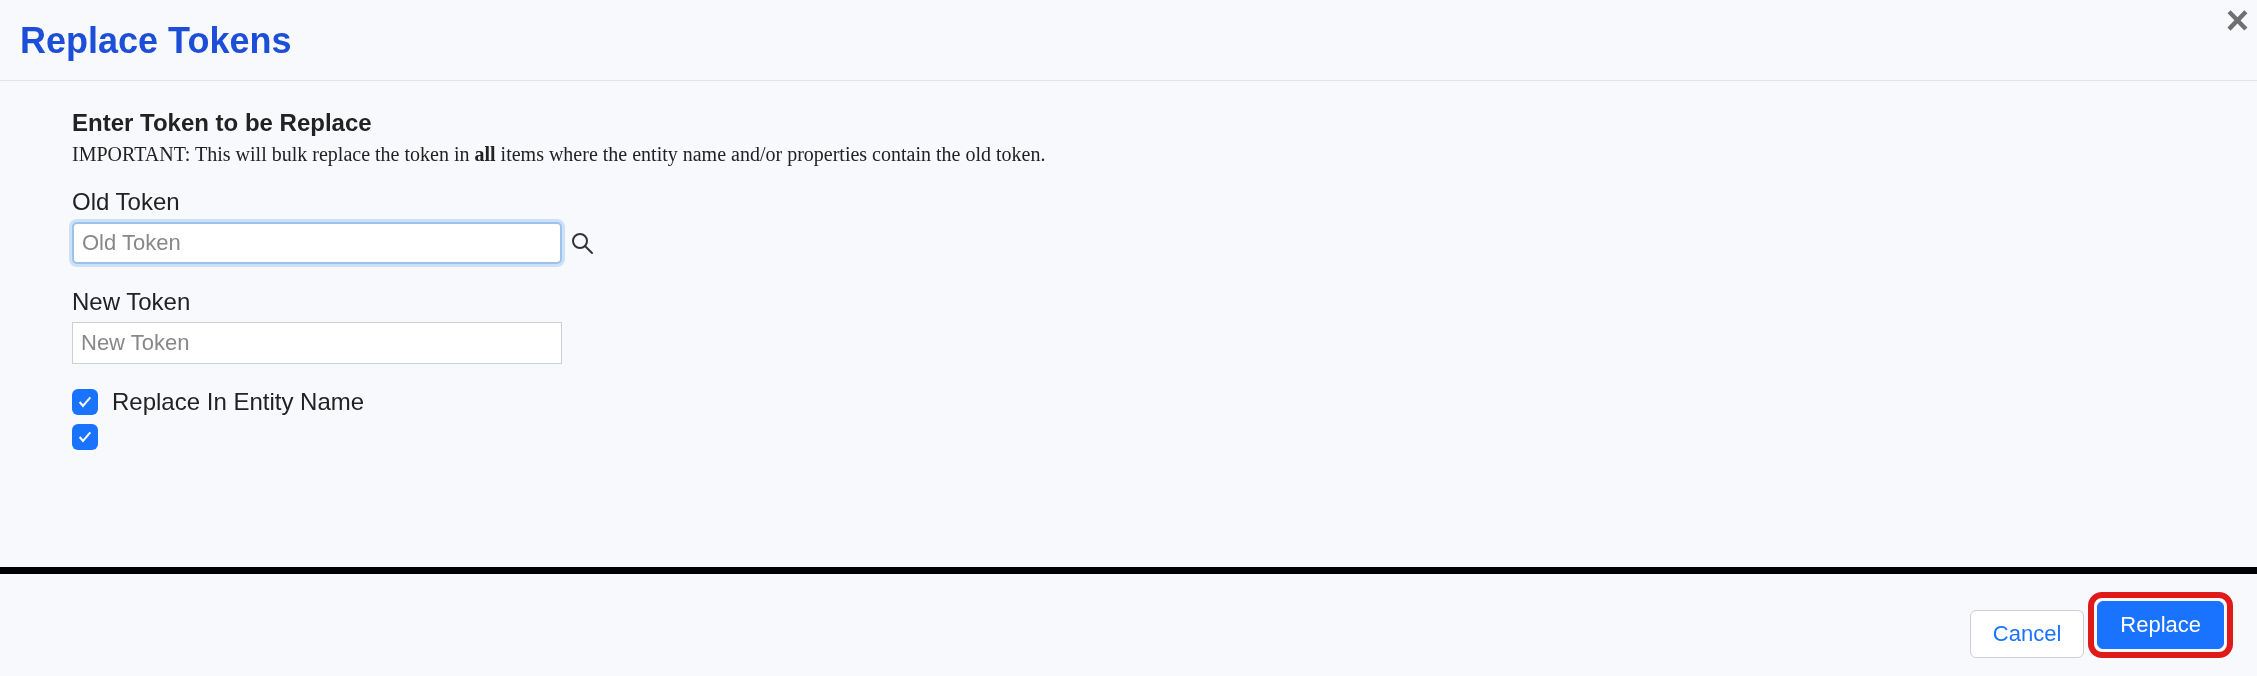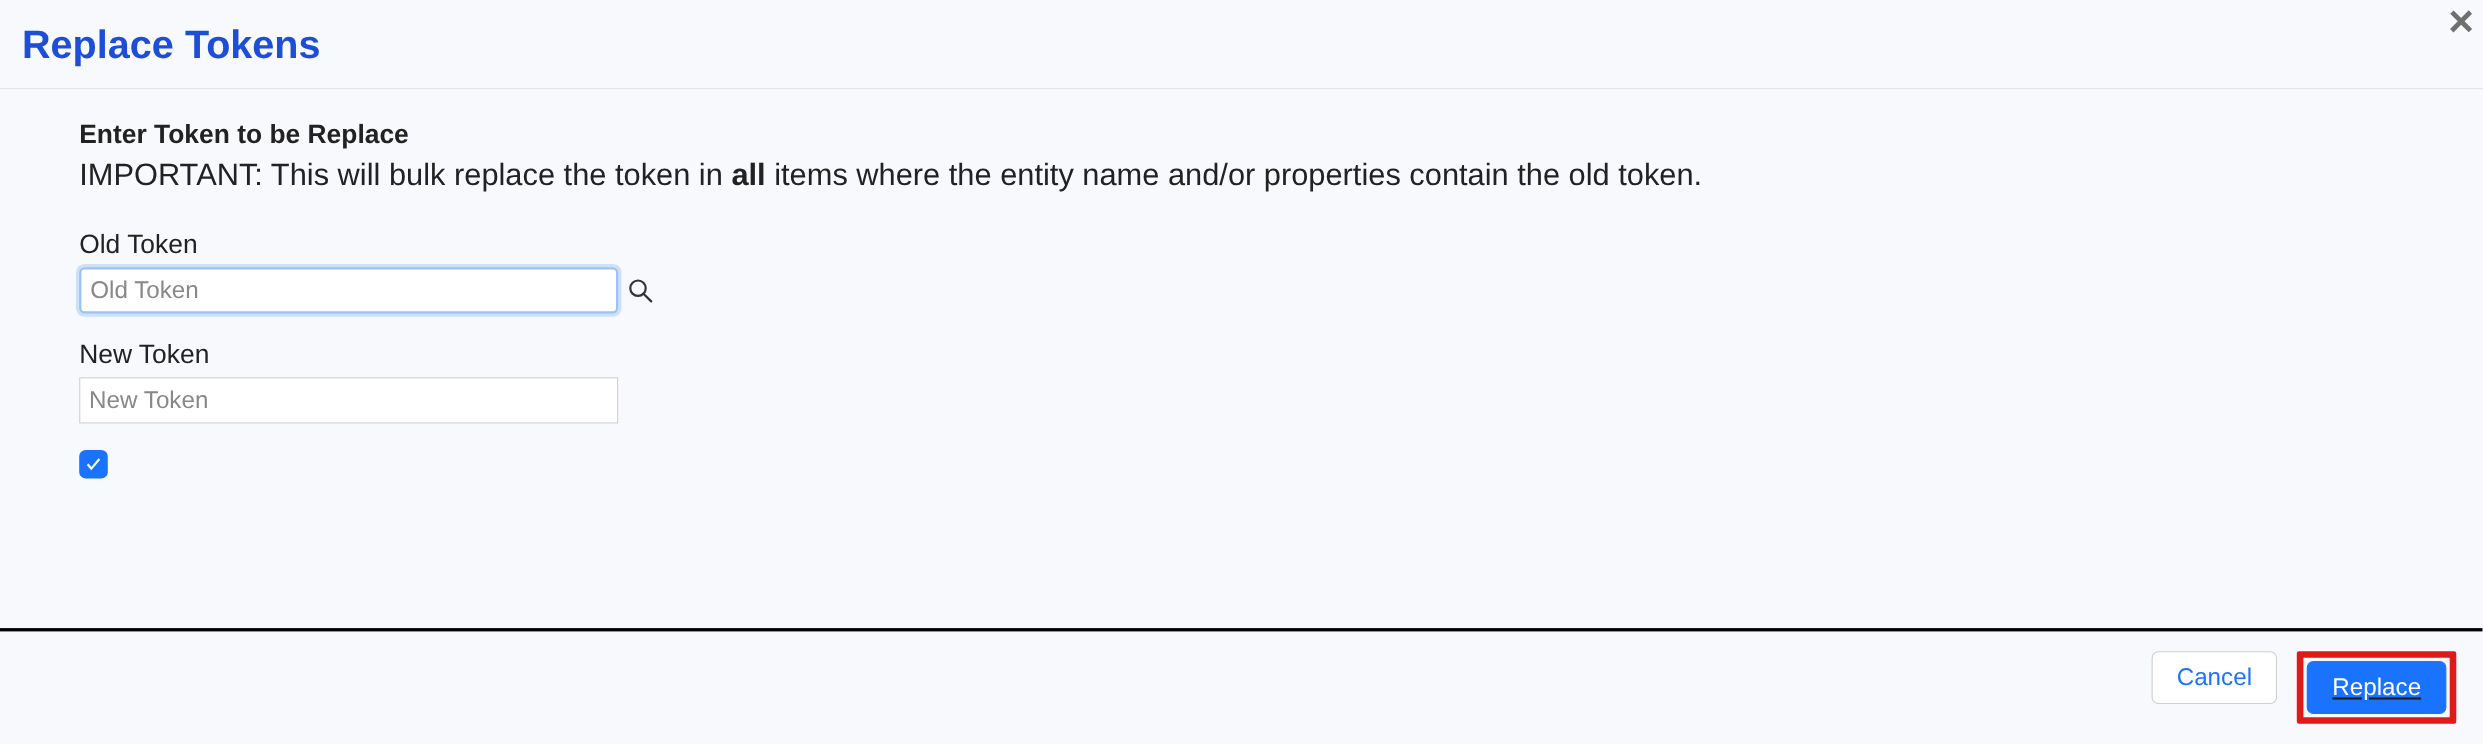--- a/index.html
+++ b/index.html
@@ -41,22 +41,23 @@
   }
   .body {
     padding: 28px 20px 28px 72px;
   }
   .section-title {
     font-size: 24px;
     font-weight: 700;
     margin: 0 0 6px 0;
   }
   .important-line {
-    font-size: 28px;
-    margin: 0 0 34px 0;
+    font-size: 20px;
+    margin: 0 0 22px 0;
+    font-family: Liberation Serif, serif;
   }
   .important-line .bold { font-weight: 700; }
   .field-group { margin-bottom: 24px; }
   .field-label {
     font-size: 24px;
     font-weight: 400;
     margin-bottom: 6px;
   }
   .input-row {
     display: flex;
@@ -103,48 +104,47 @@
     cursor: pointer;
     flex-shrink: 0;
   }
   .check-box svg { width: 16px; height: 16px; stroke: #fff; stroke-width: 3; fill: none; }
 
   .footer {
     position: absolute;
     bottom: 0;
     left: 0;
     right: 0;
-    border-top: 3px solid #000000;
+    border-top: 7px solid #000000;
     padding: 18px 24px 18px 24px;
     display: flex;
     justify-content: flex-end;
-    align-items: flex-start;
-    gap: 18px;
+    align-items: flex-end;
+    gap: 4px;
     background: #f8f9fc;
   }
   .btn {
     font-size: 22px;
     padding: 10px 22px;
     border-radius: 6px;
     cursor: pointer;
     border: 1px solid #cfcfcf;
     background: #fff;
   }
   .btn-cancel { color: #1a73ff; }
   .btn-primary {
     background: #1a73ff;
     color: #fff;
     border: 1px solid #1a73ff;
   }
   .highlight-wrap {
     border: 6px solid #e01919;
     padding: 3px;
-    border-radius: 2px;
+    border-radius: 14px;
     display: inline-flex;
-    text-decoration: underline;
   }
 </style>
 </head>
 <body>
 
 <div class="dialog">
 
   <div class="close-x">×</div>
 
   <div class="header">
@@ -176,20 +176,28 @@
         <input type="text" class="text-input" placeholder="New Token" style="">
       </div>
     </div>
 
     <div class="check-row">
       <span class="check-box">
         <svg viewBox="0 0 24 24">
             <polyline points="4 12 9 18 20 5"></polyline>
           </svg>
       </span>
+      <span>Replace In Entity Name</span>
+    </div>
+    <div class="check-row">
+      <span class="check-box">
+        <svg viewBox="0 0 24 24">
+            <polyline points="4 12 9 18 20 5"></polyline>
+          </svg>
+      </span>
     </div>
   </div>
 
   <div class="footer">
     <button class="btn btn-cancel">Cancel</button>
     <span class="highlight-wrap">
       <button class="btn btn-primary">Replace</button>
     </span>
   </div>
 

